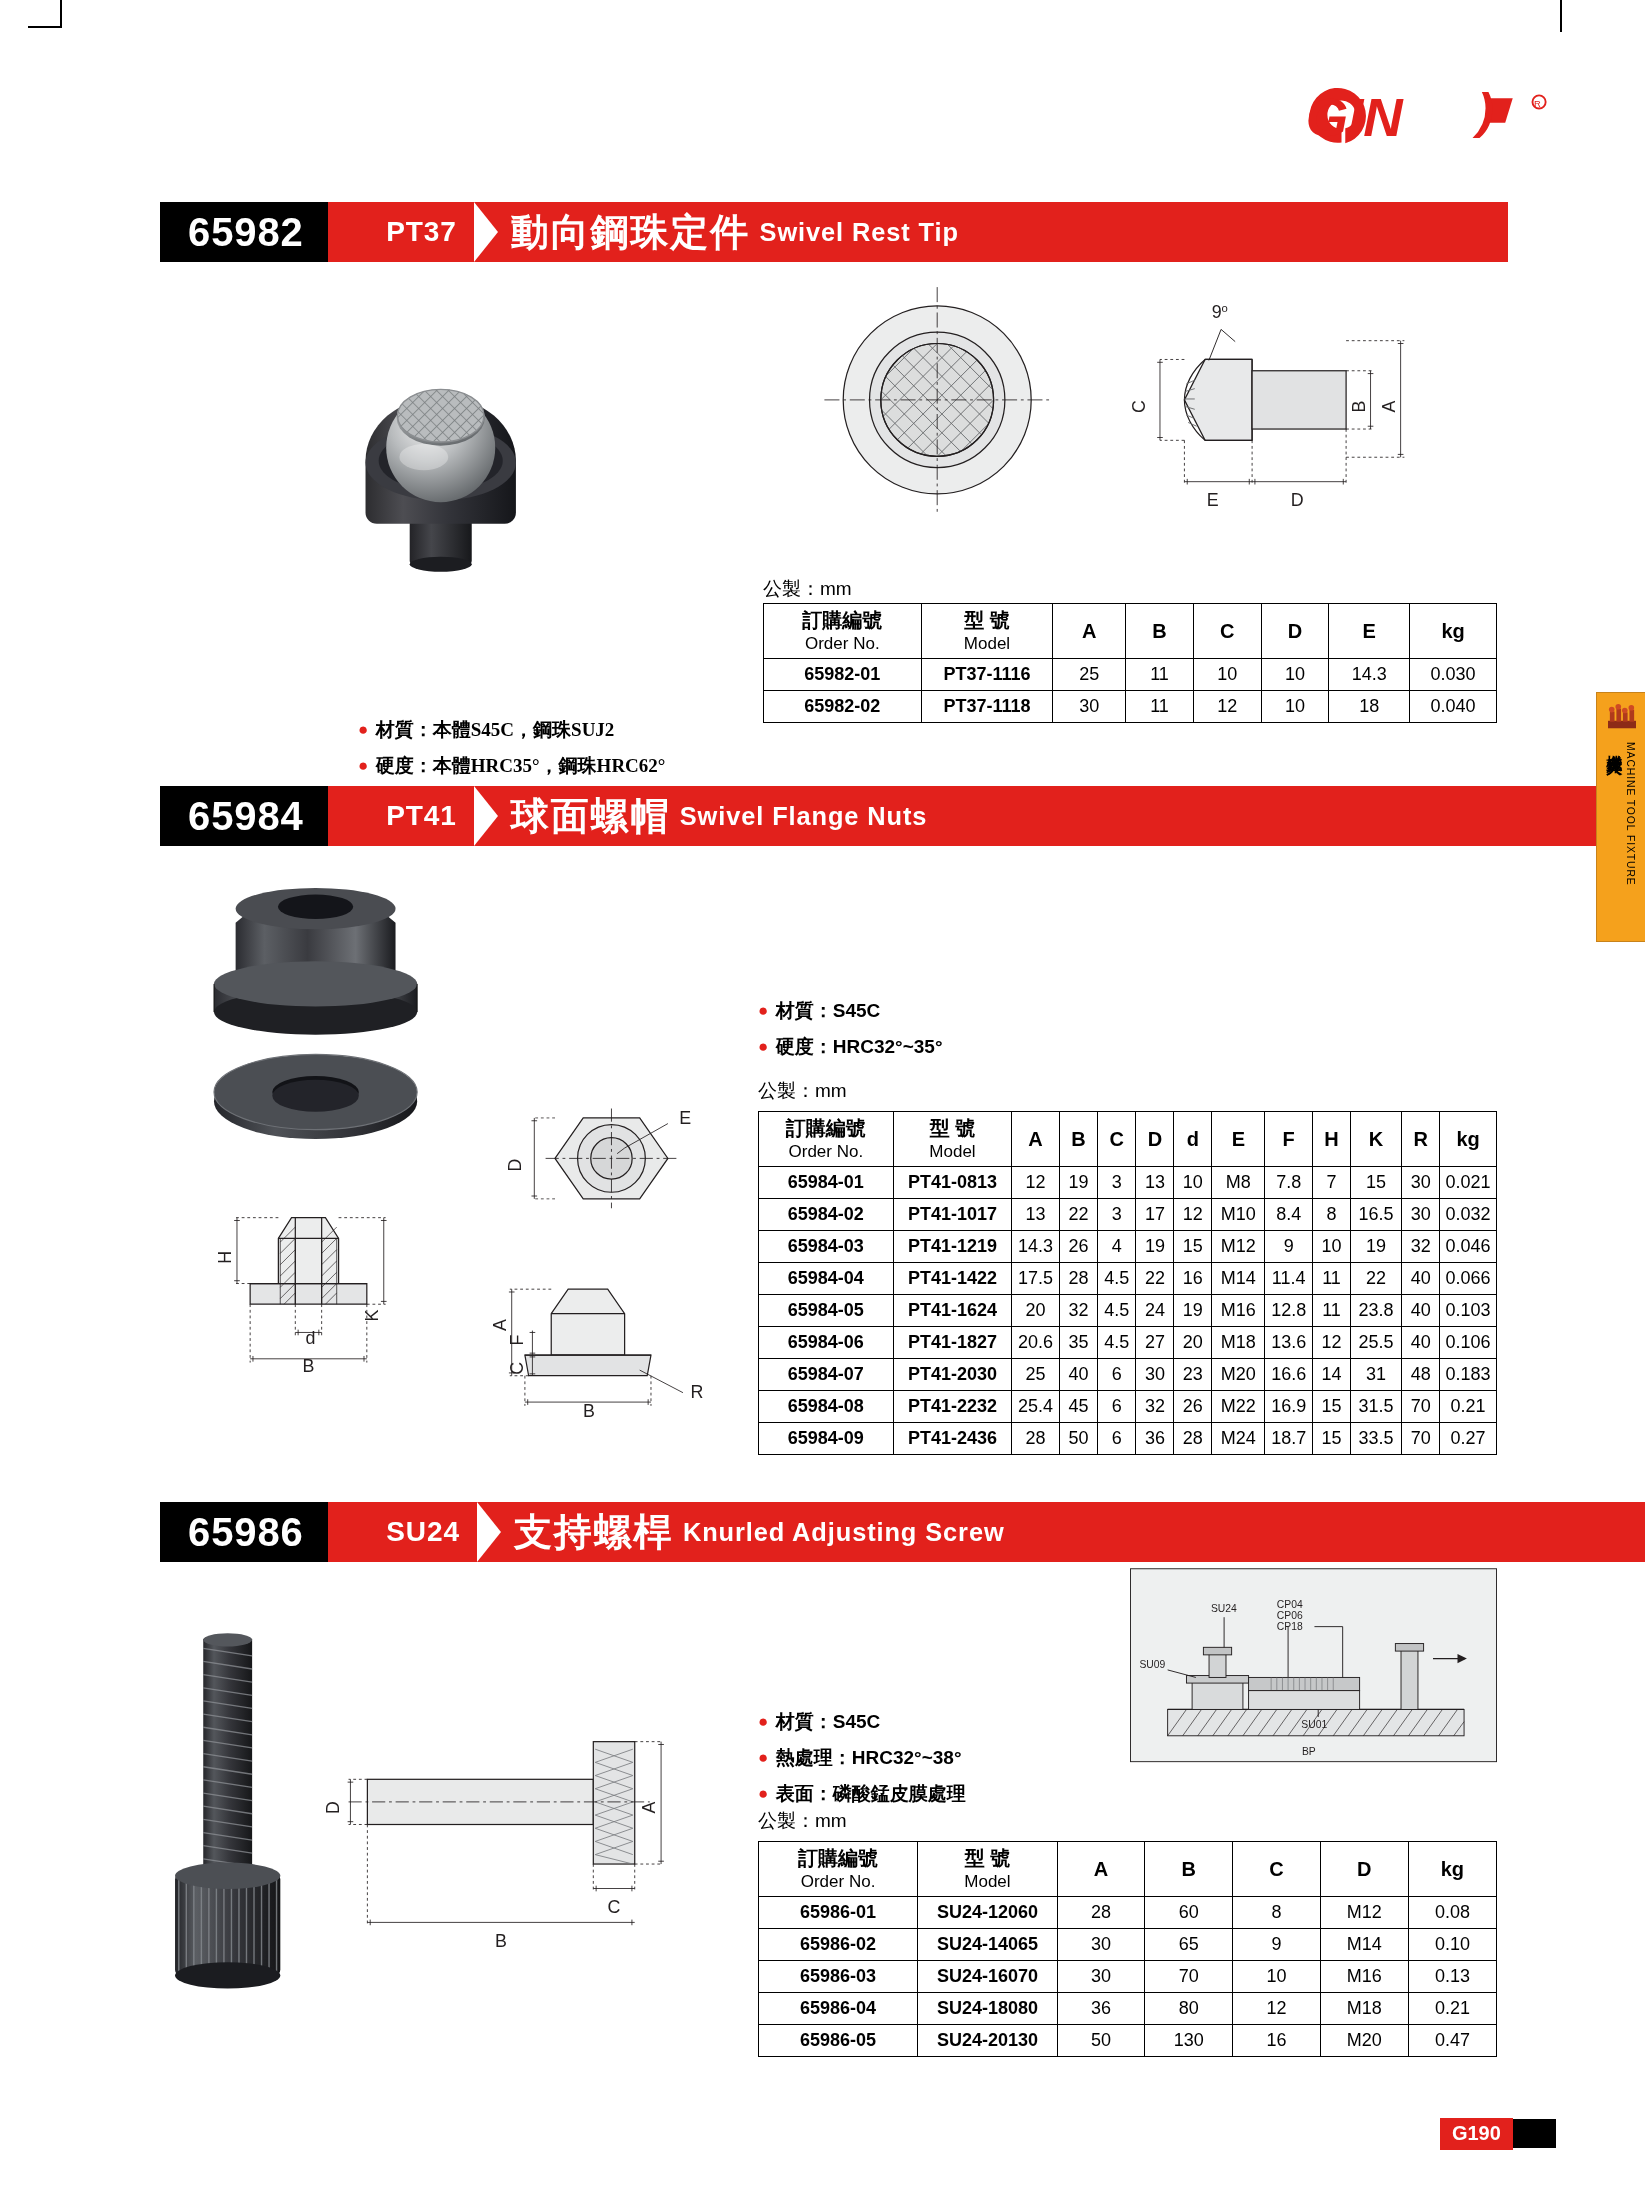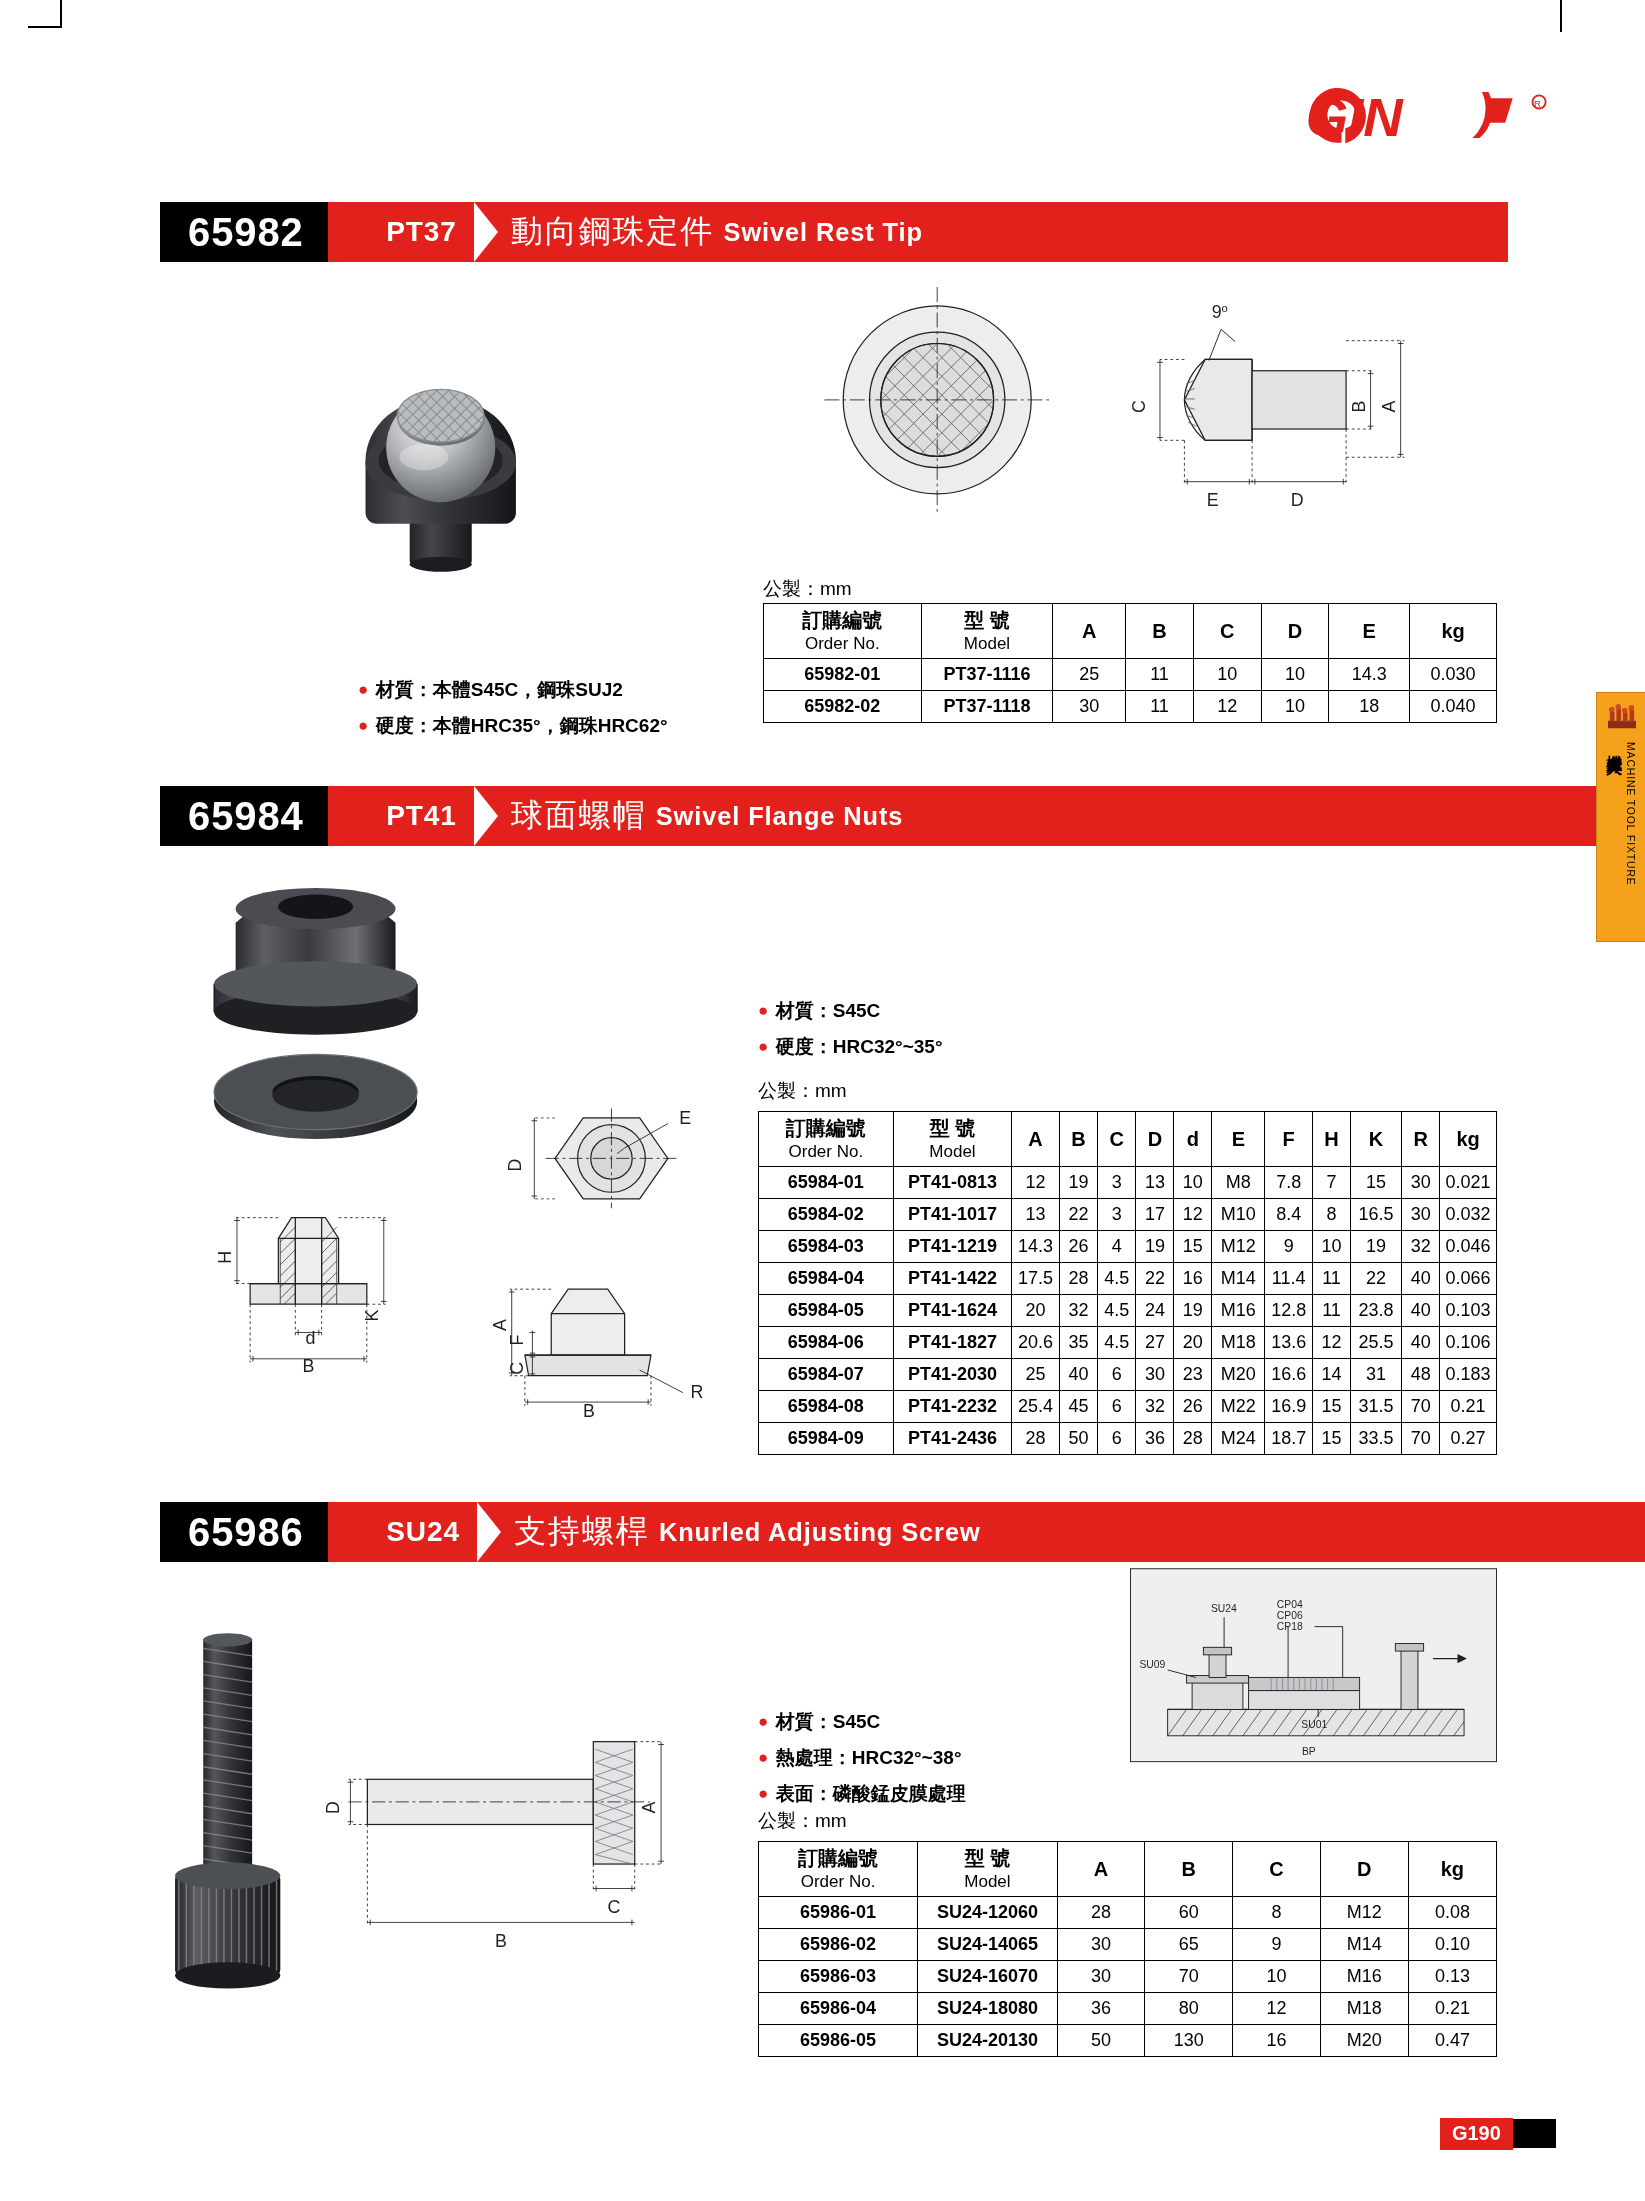--- a/index.html
+++ b/index.html
@@ -54,21 +54,21 @@
   }
   .bar .sep {
     width:0;height:0;
     border-top:30px solid transparent;
     border-bottom:30px solid transparent;
     border-left:24.5px solid #fff;
     margin-right:13px;
     opacity:1;
   }
   .bar .cn {
-    font-size:32px; font-weight:normal; letter-spacing:1.9px; margin-right:9.4px;
+    font-size:38px; font-weight:bold; letter-spacing:1.9px; margin-right:9.4px;
   }
   .bar .en {
     font-size:25.4px; font-weight:bold; letter-spacing:0.9px;
   }
 
   
   .bullets { position:absolute; font-size:19px; line-height:1.9; }
   .bullets div { white-space:nowrap; }
   .bullets .dot {
     color:#e2211c; font-size:17px; margin-right:7.5px; vertical-align:0.9px;
@@ -341,21 +341,21 @@
         <td>30</td>
         <td>11</td>
         <td>12</td>
         <td>10</td>
         <td>18</td>
         <td>0.040</td>
       </tr>
     </tbody>
   </table>
 
-  <div class="bullets" style="left:358px; top:672px;">
+  <div class="bullets" style="left:358px; top:712px;font-family:Liberation Serif, serif;">
     <div>
       <span class="dot">●</span><b>材質：</b><b>本體S45C，鋼珠SUJ2</b>
     </div>
     <div>
       <span class="dot">●</span><b>硬度：</b><b>本體HRC35°，鋼珠HRC62°</b>
     </div>
   </div>
 
   <div class="bar" style="top:786px; width:1456px;">
     <div class="num">65984</div>

